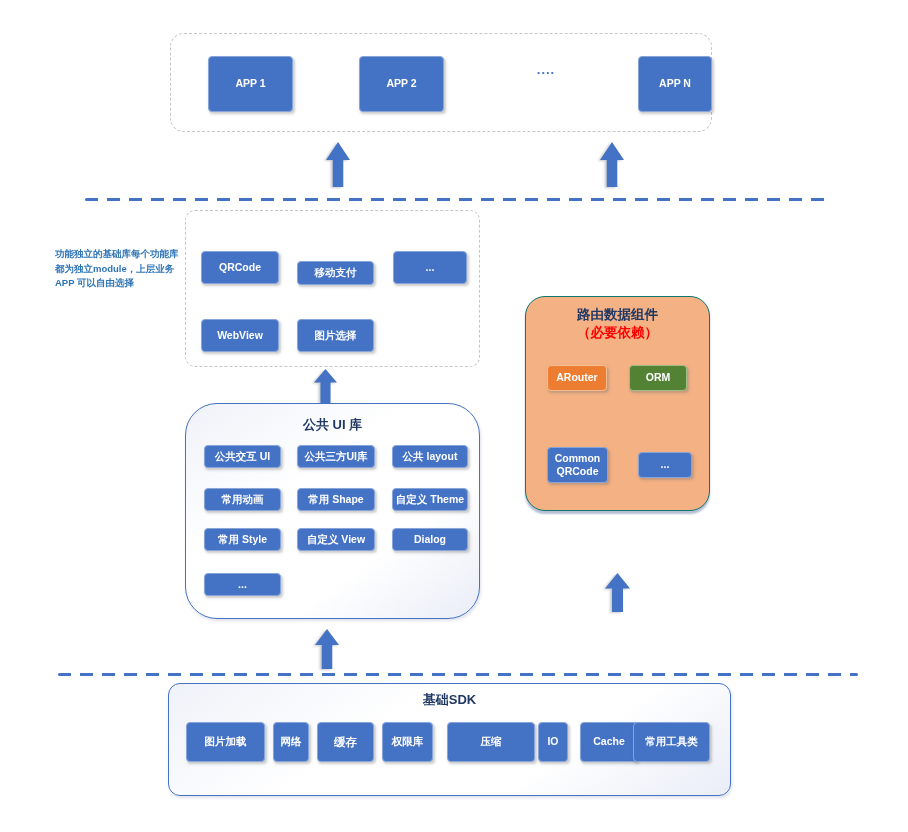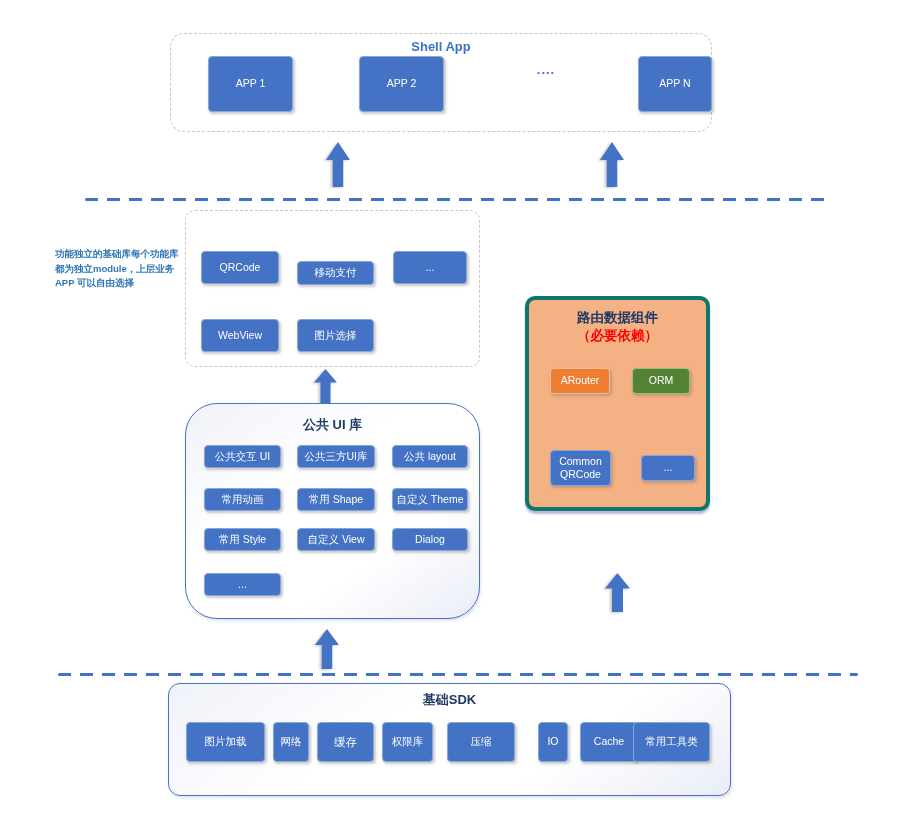--- a/index.html
+++ b/index.html
@@ -3,21 +3,21 @@
 <meta charset="utf-8">
 <style>
   * { margin:0; padding:0; box-sizing:border-box; }
   body { background:#ffffff; font-family:"Liberation Sans", sans-serif; }
   #canvas { position:relative; width:908px; height:832px; background:#ffffff; overflow:hidden; }
 
   
   .bbox {
     position:absolute; background:#4472C4; border:1px solid #88a5d9; border-radius:4px;
     color:#ffffff; display:flex; align-items:center; justify-content:center;
-    font-size:10.5px; font-weight:400; text-align:center; line-height:1.25;
+    font-size:10.5px; font-weight:700; text-align:center; line-height:1.25;
     box-shadow:1.5px 2px 2.5px rgba(110,110,110,0.35); padding:0 2px;
   }
 
   
   .panel-dashed { position:absolute; border:1.5px dashed #c6c6c6; background:transparent; }
   .panel-solid  { position:absolute; border:1.5px solid #4472C4;
                   background:linear-gradient(145deg,#eff2f9 0%,#ffffff 38%,#ffffff 68%,#e9edf7 100%);
                   box-shadow:1px 2px 3px rgba(130,140,170,0.25); }
   .panel-title  { position:absolute; left:0; right:0; text-align:center;
                   font-weight:bold; color:#1F3864; font-size:13px; }
@@ -49,37 +49,37 @@
   #ui3 { left:206px; top:41px;  width:76px; }
   #ui4 { left:18px;  top:84px;  width:77px; }
   #ui5 { left:111px; top:84px;  width:78px; }
   #ui6 { left:206px; top:84px;  width:76px; }
   #ui7 { left:18px;  top:124px; width:77px; }
   #ui8 { left:111px; top:124px; width:78px; }
   #ui9 { left:206px; top:124px; width:76px; }
   #ui10{ left:18px;  top:169px; width:77px; }
 
   #router-panel { position:absolute; left:525px; top:296px; width:185px; height:215px;
-                  background:#F4B183; border:4px solid #0f766e; border-radius:10px;
+                  background:#F4B183; border:1px solid #0f766e; border-radius:20px;
                   box-shadow:0 2.5px 2px rgba(90,110,160,0.45); }
   #router-title    { top:9px;  font-size:13.5px; }
   #router-subtitle { top:27px; font-size:13.5px; color:#FF0000; font-weight:bold; }
   #arouter { left:21px;  top:68px;  width:60px; height:26px; background:#ED7D31; border-color:#f5bd92; }
   #orm     { left:103px; top:68px;  width:58px; height:26px; background:#548235; border-color:#9dbd85; }
   #common-entity { left:21px;  top:150px; width:61px; height:36px; }
   #router-dots   { left:112px; top:155px; width:54px; height:26px; }
 
   #sdk-panel { left:168px; top:683px; width:563px; height:113px; border-radius:12px; }
   #sdk-title { top:7px; }
   .sdkbox { top:38px; height:40px; }
   #sdk1 { left:17px;  width:79px; }
   #sdk2 { left:104px; width:36px; }
   #sdk3 { left:148px; width:57px; font-size:11.5px; }
   #sdk4 { left:213px; width:51px; }
-  #sdk5 { left:278px; width:68px; }
+  #sdk5 { left:278px; width:88px; }
   #sdk6 { left:369px; width:30px; }
   #sdk7 { left:411px; width:58px; }
   #sdk8 { left:464px; width:77px; }
 
   
   .arrow-wrap { position:absolute; filter:drop-shadow(-1.5px 1.5px 1px rgba(140,140,140,0.45)); }
   .up-arrow { width:100%; height:100%; background:#4472C4;
               clip-path:polygon(50% 0%, 100% 40%, 72% 40%, 72% 100%, 28% 100%, 28% 40%, 0% 40%); }
   #arrow-shell-left  { left:326px; top:142px; width:24px; height:45px; }
   #arrow-shell-right { left:600px; top:142px; width:24px; height:45px; }
@@ -91,21 +91,20 @@
                background:repeating-linear-gradient(90deg,#4472C4 0 13px, transparent 13px 22px); }
   #sep-top    { left:85px; top:198px; width:745px; }
   #sep-bottom { left:58px; top:673px; width:800px; }
 </style>
 </head>
 <body>
 
 <div id="canvas">
 
   <div id="shell-panel" class="panel-dashed">
-    <div id="shell-title" class="panel-title">Shell App</div>
     <div id="app1" class="bbox">APP 1</div>
     <div id="app2" class="bbox">APP 2</div>
     <div id="app-dots">....</div>
     <div id="appN" class="bbox">APP N</div>
   </div>
 
   <div id="arrow-shell-left" class="arrow-wrap">
       <div class="up-arrow"></div>
     </div>
   <div id="arrow-shell-right" class="arrow-wrap">

